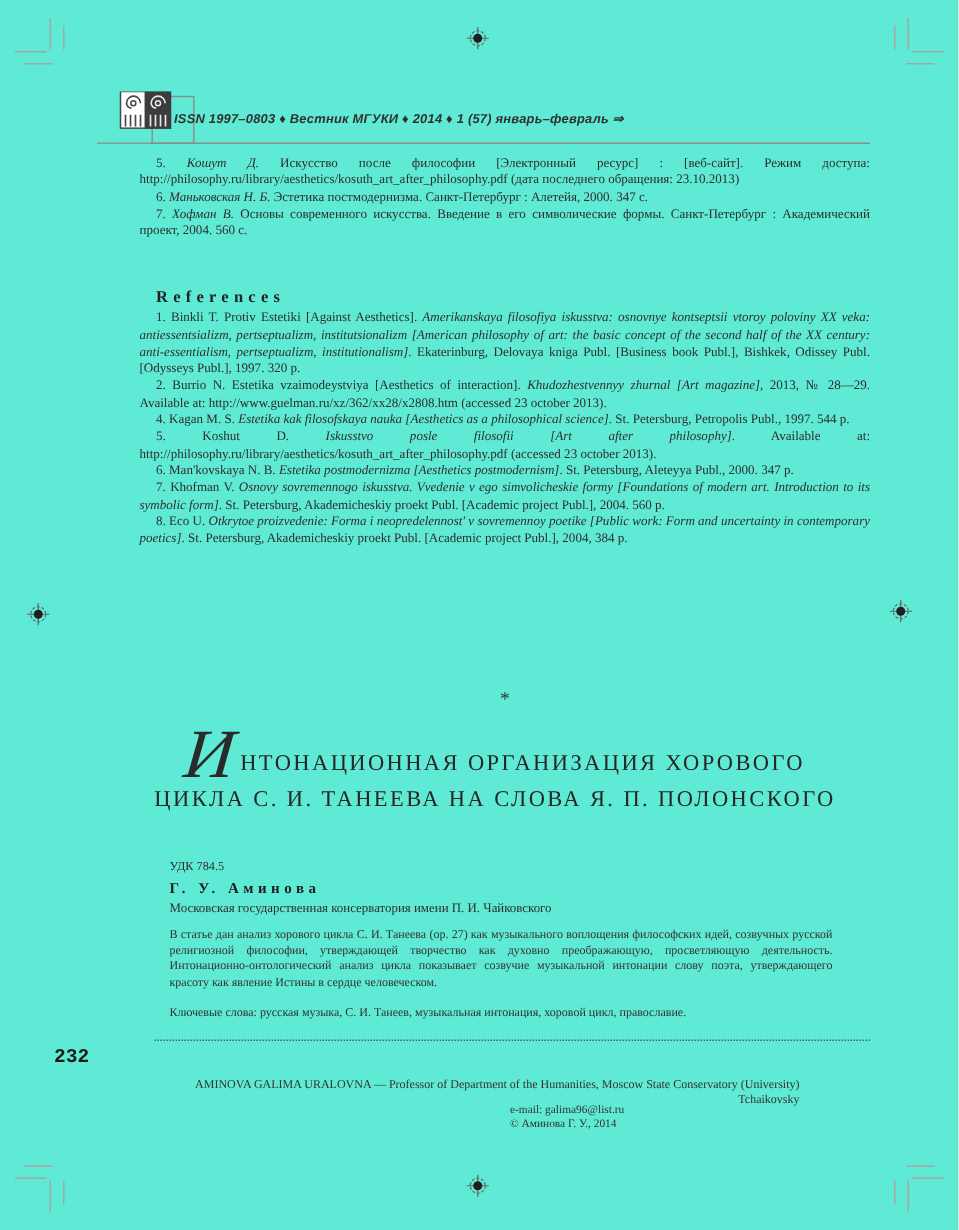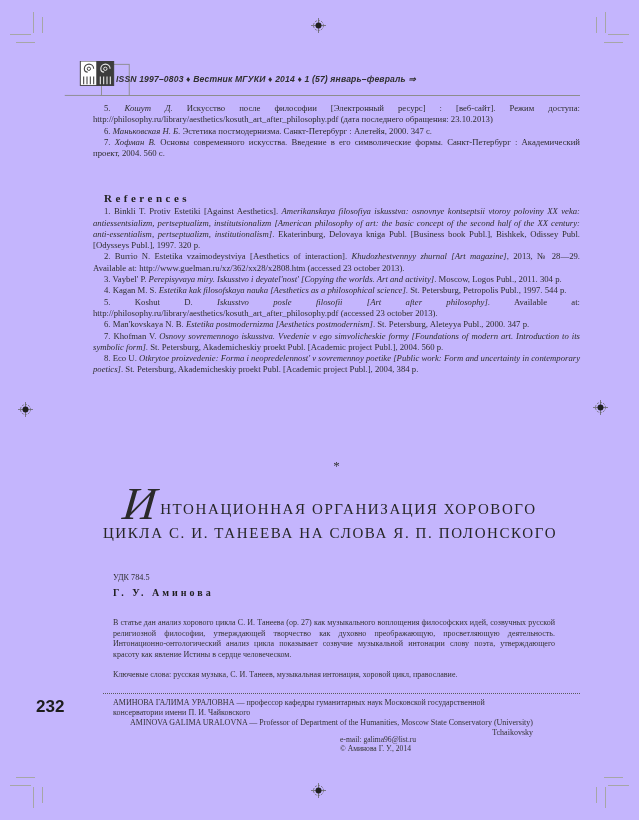--- a/index.html
+++ b/index.html
@@ -1,17 +1,17 @@
 <!DOCTYPE html>
 <html><head>
 <meta charset="utf-8">
 <style>
   html,body { margin:0; padding:0; background:#ffffff; }
   #page {
-    position:relative; width:639px; height:820px; background:#c4b5fd;
+    position:relative; width:639px; height:820px; background:#5eead4;
     font-family:"Liberation Serif", serif; color:#2e2e2e; overflow:hidden;
   }
   
   .cm { position:absolute; background:#a6a6a6; }
   
   .regmark { position:absolute; width:15px; height:15px; }
   .regmark svg { display:block; }
   
   #logo { position:absolute; left:58px; top:61px; width:78px; height:40px; }
   #issn-line {
@@ -44,21 +44,21 @@
   #author-name { font-size:10px; font-weight:bold; letter-spacing:3px; margin:5px 0 0 0; color:#1e1e1e; }
   #affiliation { font-size:8.6px; margin:2px 0 0 0; }
   #abstract { position:absolute; left:113px; top:618px; width:442px;
     font-size:8px; line-height:10.5px; text-align:justify; color:#333; }
   #keywords { position:absolute; left:113px; top:670px; width:442px;
     font-size:8px; line-height:10.5px; text-align:justify; color:#333; }
   
   #dotted-rule { position:absolute; left:103px; top:693px; width:477px;
     border-top:1px dotted #5a5a5a; height:0; }
   #page-number { position:absolute; left:36px; top:697px;
-    font-family:Liberation Sans, sans-serif; font-weight:bold; font-size:17px; color:#1c1c1c; }
+    font-family:Liberation Mono, monospace; font-weight:bold; font-size:13px; color:#1c1c1c; }
   #footer-author-ru { position:absolute; left:113px; top:698px; width:420px;
     font-size:8px; line-height:10px; text-align:left; color:#333; }
   #footer-author-en { position:absolute; left:113px; top:718px; width:420px;
     font-size:8px; line-height:10px; text-align:right; color:#333; }
   #footer-contact { position:absolute; left:340px; top:735px; width:200px;
     font-size:7.6px; line-height:9.3px; text-align:left; color:#333; }
 </style>
 </head>
 <body>
 
@@ -151,46 +151,45 @@
       <p class="list-para"><span class="rm">5. </span><span class="it">Кошут Д.</span><span class="rm"> Искусство после философии [Электронный ресурс] : [веб-сайт]. Режим доступа: http://philosophy.ru/library/aesthetics/kosuth_art_after_philosophy.pdf (дата последнего обращения: 23.10.2013)</span></p>
       <p class="list-para"><span class="rm">6. </span><span class="it">Маньковская Н. Б.</span><span class="rm"> Эстетика постмодернизма. Санкт-Петербург : Алетейя, 2000. 347 с.</span></p>
       <p class="list-para"><span class="rm">7. </span><span class="it">Хофман В.</span><span class="rm"> Основы современного искусства. Введение в его символические формы. Санкт-Петербург : Академический проект, 2004. 560 с.</span></p>
     </div>
 
   <div id="refs-block" class="col">
     <p id="refs-heading">References</p>
     <div>
         <p class="list-para"><span class="rm">1. Binkli T. Protiv Estetiki [Against Aesthetics]. </span><span class="it">Amerikanskaya filosofiya iskusstva: osnovnye kontseptsii vtoroy poloviny XX veka: antiessentsializm, pertseptualizm, institutsionalizm [American philosophy of art: the basic concept of the second half of the XX century: anti-essentialism, pertseptualizm, institutionalism]</span><span class="rm">. Ekaterinburg, Delovaya kniga Publ. [Business book Publ.], Bishkek, Odissey Publ. [Odysseys Publ.], 1997. 320 p.</span></p>
         <p class="list-para"><span class="rm">2. Burrio N. Estetika vzaimodeystviya [Aesthetics of interaction]. </span><span class="it">Khudozhestvennyy zhurnal [Art magazine]</span><span class="rm">, 2013, № 28—29. Available at: http://www.guelman.ru/xz/362/xx28/x2808.htm (accessed 23 october 2013).</span></p>
-        <p class="list-para"><span class="rm">3. Vaybel' P. </span><span class="it">Perepisyvaya miry. Iskusstvo i deyatel'nost' [Copying the worlds. Art and activity]</span><span class="rm">. Moscow, Logos Publ., 2011. 304 p.</span></p>
         <p class="list-para"><span class="rm">4. Kagan M. S. </span><span class="it">Estetika kak filosofskaya nauka [Aesthetics as a philosophical science]</span><span class="rm">. St. Petersburg, Petropolis Publ., 1997. 544 p.</span></p>
         <p class="list-para"><span class="rm">5. Koshut D. </span><span class="it">Iskusstvo posle filosofii [Art after philosophy]</span><span class="rm">. Available at: http://philosophy.ru/library/aesthetics/kosuth_art_after_philosophy.pdf (accessed 23 october 2013).</span></p>
         <p class="list-para"><span class="rm">6. Man'kovskaya N. B. </span><span class="it">Estetika postmodernizma [Aesthetics postmodernism]</span><span class="rm">. St. Petersburg, Aleteyya Publ., 2000. 347 p.</span></p>
         <p class="list-para"><span class="rm">7. Khofman V. </span><span class="it">Osnovy sovremennogo iskusstva. Vvedenie v ego simvolicheskie formy [Foundations of modern art. Introduction to its symbolic form]</span><span class="rm">. St. Petersburg, Akademicheskiy proekt Publ. [Academic project Publ.], 2004. 560 p.</span></p>
         <p class="list-para"><span class="rm">8. Eco U. </span><span class="it">Otkrytoe proizvedenie: Forma i neopredelennost' v sovremennoy poetike [Public work: Form and uncertainty in contemporary poetics]</span><span class="rm">. St. Petersburg, Akademicheskiy proekt Publ. [Academic project Publ.], 2004, 384 p.</span></p>
       </div>
   </div>
 
   <div id="star-sep">*</div>
 
   <div id="title-block">
     <div class="title-line"><span id="title-drop-cap">И</span><span>НТОНАЦИОННАЯ ОРГАНИЗАЦИЯ ХОРОВОГО</span></div>
     <div class="title-line">ЦИКЛА С. И. ТАНЕЕВА НА СЛОВА Я. П. ПОЛОНСКОГО</div>
   </div>
 
   <div id="meta-block">
     <p id="udc">УДК 784.5</p>
     <p id="author-name">Г. У. Аминова</p>
+    <p id="affiliation">Московская государственная консерватория имени П. И. Чайковского</p>
   </div>
 
   <div id="abstract">В статье дан анализ хорового цикла С. И. Танеева (ор. 27) как музыкального воплощения философских идей, созвучных русской религиозной философии, утверждающей творчество как духовно преображающую, просветляющую деятельность. Интонационно-онтологический анализ цикла показывает созвучие музыкальной интонации слову поэта, утверждающего красоту как явление Истины в сердце человеческом.</div>
   <div id="keywords">Ключевые слова: русская музыка, С. И. Танеев, музыкальная интонация, хоровой цикл, православие.</div>
 
   <div id="dotted-rule"></div>
   <div id="page-number">232</div>
-  <div id="footer-author-ru">АМИНОВА ГАЛИМА УРАЛОВНА — профессор кафедры гуманитарных наук Московской государственной консерватории имени П. И. Чайковского</div>
   <div id="footer-author-en">AMINOVA GALIMA URALOVNA — Professor of Department of the Humanities, Moscow State Conservatory (University) Tchaikovsky</div>
   <div id="footer-contact">
     <div>e-mail: galima96@list.ru</div>
     <div>© Аминова Г. У., 2014</div>
   </div>
 
 </div>
 
 </body></html>

